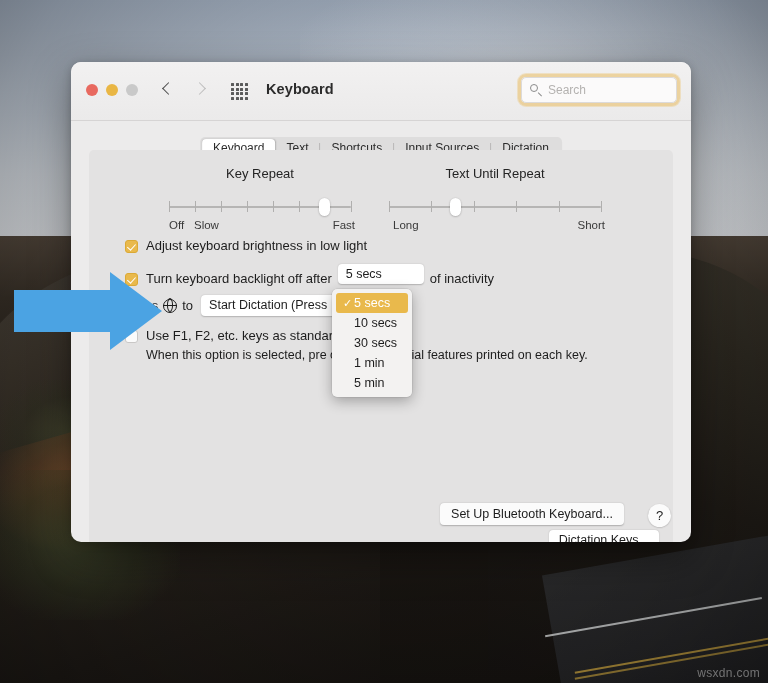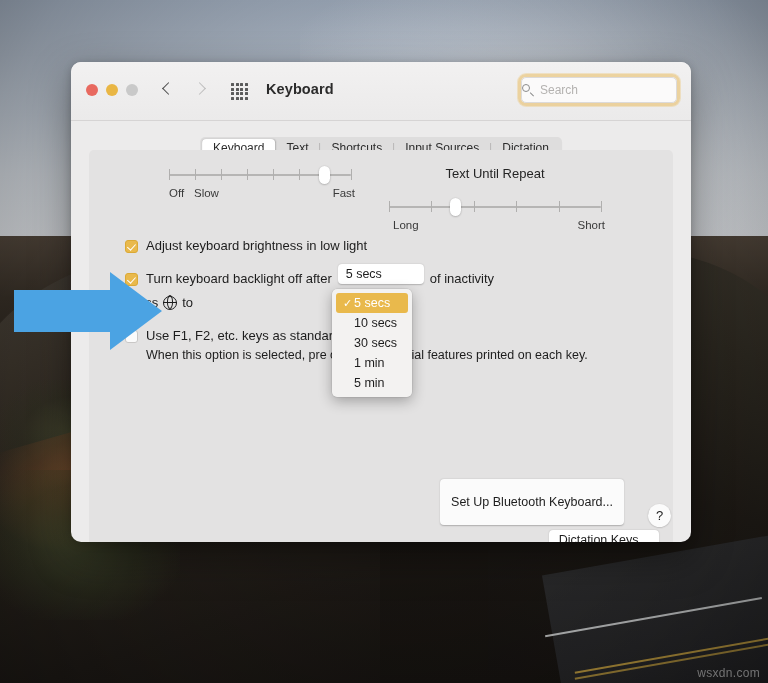--- a/index.html
+++ b/index.html
@@ -260,20 +260,21 @@
     box-shadow: 0 0 0 1px rgba(234,188,94,0.30);
   }
   .search-field {
     position: absolute;
     inset: 0;
     background: #fbfafa;
     border: 1px solid #dcdada;
     border-radius: 5px;
     display: flex;
     align-items: center;
+    padding-left: 8px;
     box-sizing: border-box;
   }
   .search-glass {
     width: 12px; height: 12px;
     position: relative;
     margin-right: 6px;
     flex: 0 0 auto;
   }
   .search-glass::before {
     content: "";
@@ -543,21 +544,21 @@
     white-space: nowrap;
   }
 
   
   .bt-btn {
     position: absolute;
     right: 67px;
     bottom: 17px;
     height: 22px;
     line-height: 22px;
-    padding: 12px 11px;
+    padding: 0 11px;
     background: #fbfbfb;
     border-radius: 4px;
     box-shadow: 0 0.5px 1.5px rgba(0,0,0,0.24);
     font-size: 12.5px;
     color: #1d1d1d;
     white-space: nowrap;
   }
   .help-btn {
     position: absolute;
     right: 20px;
@@ -689,20 +690,21 @@
         <div class="tab-sep"></div>
         <div class="tab">Input Sources</div>
         <div class="tab-sep"></div>
         <div class="tab">Dictation</div>
       </div>
     </div>
 
     <div class="panel">
 
       <div class="slider-group left">
+        <div class="slider-title">Key Repeat</div>
         <div class="slider">
           <div class="slider-track"></div>
           <div class="slider-ticks">
             <i style="left:0%"></i>
               <i style="left:14.28%"></i>
               <i style="left:28.57%"></i>
             <i style="left:42.85%"></i>
               <i style="left:57.14%"></i>
               <i style="left:71.42%"></i>
             <i style="left:85.71%"></i>
@@ -746,20 +748,21 @@
         <span class="cbox on"></span>
         <span>Turn keyboard backlight off after</span>
         <span class="inline-pop" style="width:70px">5 secs</span>
         <span>of inactivity</span>
       </div>
 
       <div class="press-row">
         <span>Press</span>
         <span class="globe"></span>
         <span>to</span>
+        <span class="dict-popup">Start Dictation (Press</span>
       </div>
 
       <div class="cbrow row-3">
         <span class="cbox off"></span>
         <span>Use F1, F2, etc. keys as standard</span>
       </div>
       <div class="fn-desc">When this option is selected, pre                      o use the special features printed on each key.</div>
 
       <div class="modifier-btn">Dictation Keys...</div>
     </div>

